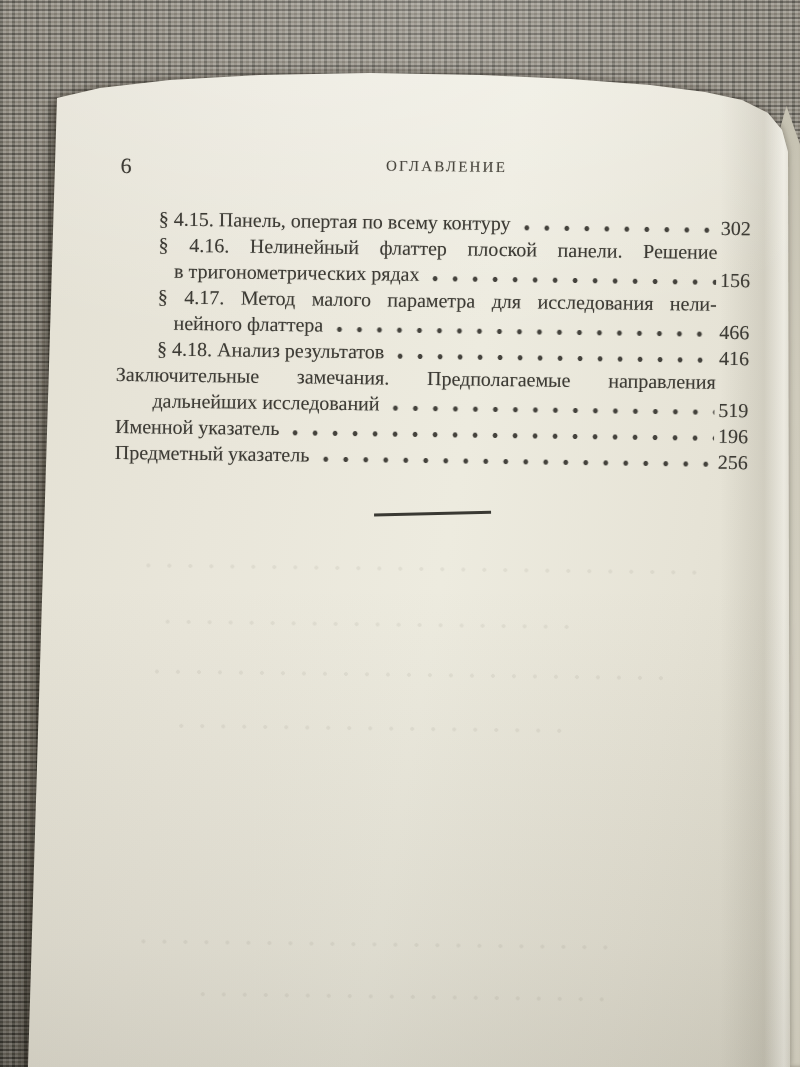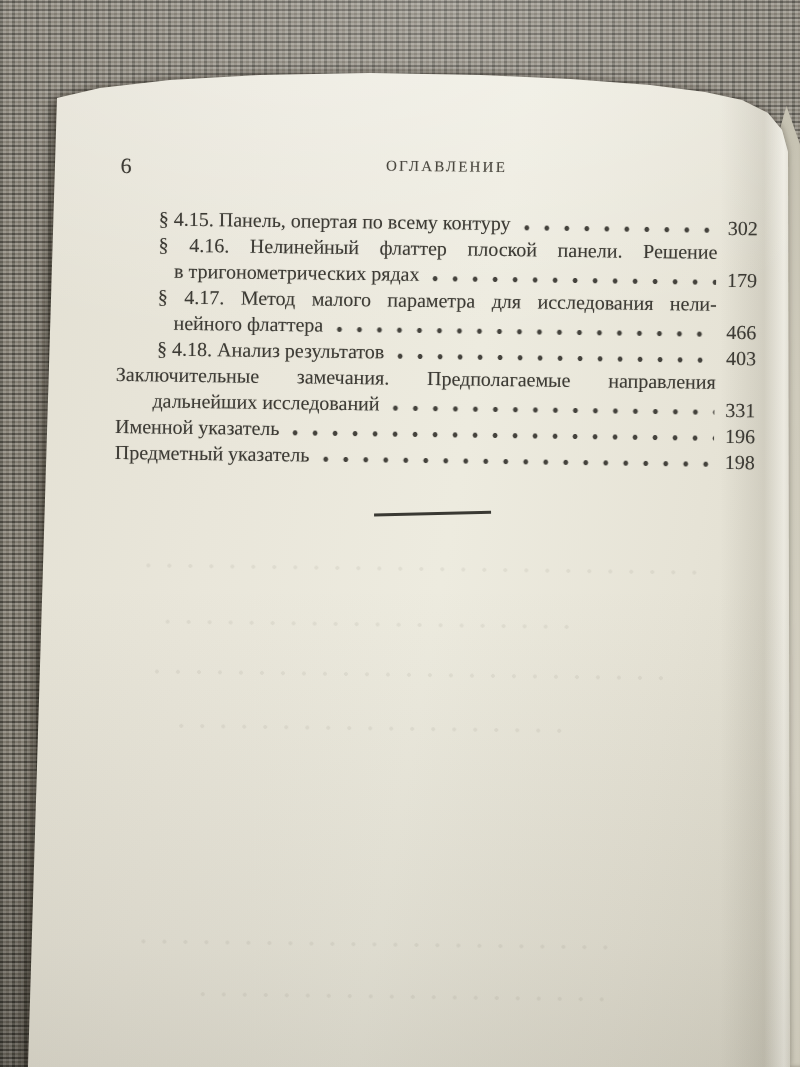--- a/index.html
+++ b/index.html
@@ -63,21 +63,21 @@
   .row.cont{padding-left:57px;}
   .row.cont2{padding-left:37px;}
   .row.just{display:block;padding-right:47px;}
   .row.sect.just{padding-right:47px;}
   .row.just .txt{display:block;text-align:justify;text-align-last:justify;white-space:normal;}
   .lead{
     flex:1;align-self:flex-end;height:7px;margin:0 4px 5px 12px;
     background-image:radial-gradient(circle at 4px 3.5px, #44423c 2.1px, rgba(0,0,0,0) 2.8px);
     background-size:20px 7px;background-repeat:repeat-x;
   }
-  .pg{width:44px;text-align:center;position:relative;top:2px;}
+  .pg{width:44px;text-align:left;position:relative;top:2px;}
 
   .rule{position:absolute;left:378px;top:508px;width:117px;height:2.5px;background:#3a3933;transform:rotate(-2deg);}
 
   
   .ghost{
     position:absolute;height:6px;opacity:.5;filter:blur(.7px);
     background-image:radial-gradient(circle at 3px 3px, rgba(105,100,86,.18) 1.6px, rgba(0,0,0,0) 2.2px);
     background-size:21px 6px;background-repeat:repeat-x;
   }
   .g1{left:150px;top:562px;width:560px;}
@@ -112,59 +112,59 @@
       <span class="pg">302</span>
     </div>
 
     <div class="row sect just">
       <span class="txt">§ 4.16. Нелинейный флаттер плоской панели. Решение</span>
     </div>
 
     <div class="row cont">
       <span class="txt">в тригонометрических рядах</span>
       <span class="lead"></span>
-      <span class="pg">179</span>
+      <span class="pg">156</span>
     </div>
 
     <div class="row sect just">
       <span class="txt">§ 4.17. Метод малого параметра для исследования нели-</span>
     </div>
 
     <div class="row cont">
       <span class="txt">нейного флаттера</span>
       <span class="lead"></span>
       <span class="pg">466</span>
     </div>
 
     <div class="row sect">
       <span class="txt">§ 4.18. Анализ результатов</span>
       <span class="lead"></span>
-      <span class="pg">403</span>
+      <span class="pg">416</span>
     </div>
 
     <div class="row just">
       <span class="txt">Заключительные замечания. Предполагаемые направления</span>
     </div>
 
     <div class="row cont2">
       <span class="txt">дальнейших исследований</span>
       <span class="lead"></span>
-      <span class="pg">331</span>
+      <span class="pg">519</span>
     </div>
 
     <div class="row">
       <span class="txt">Именной указатель</span>
       <span class="lead"></span>
       <span class="pg">196</span>
     </div>
 
     <div class="row">
       <span class="txt">Предметный указатель</span>
       <span class="lead"></span>
-      <span class="pg">198</span>
+      <span class="pg">256</span>
     </div>
 
   </div>
 
   <div class="rule"></div>
 
   <div class="ghost g1"></div>
   <div class="ghost g2"></div>
   <div class="ghost g3"></div>
   <div class="ghost g4"></div>

